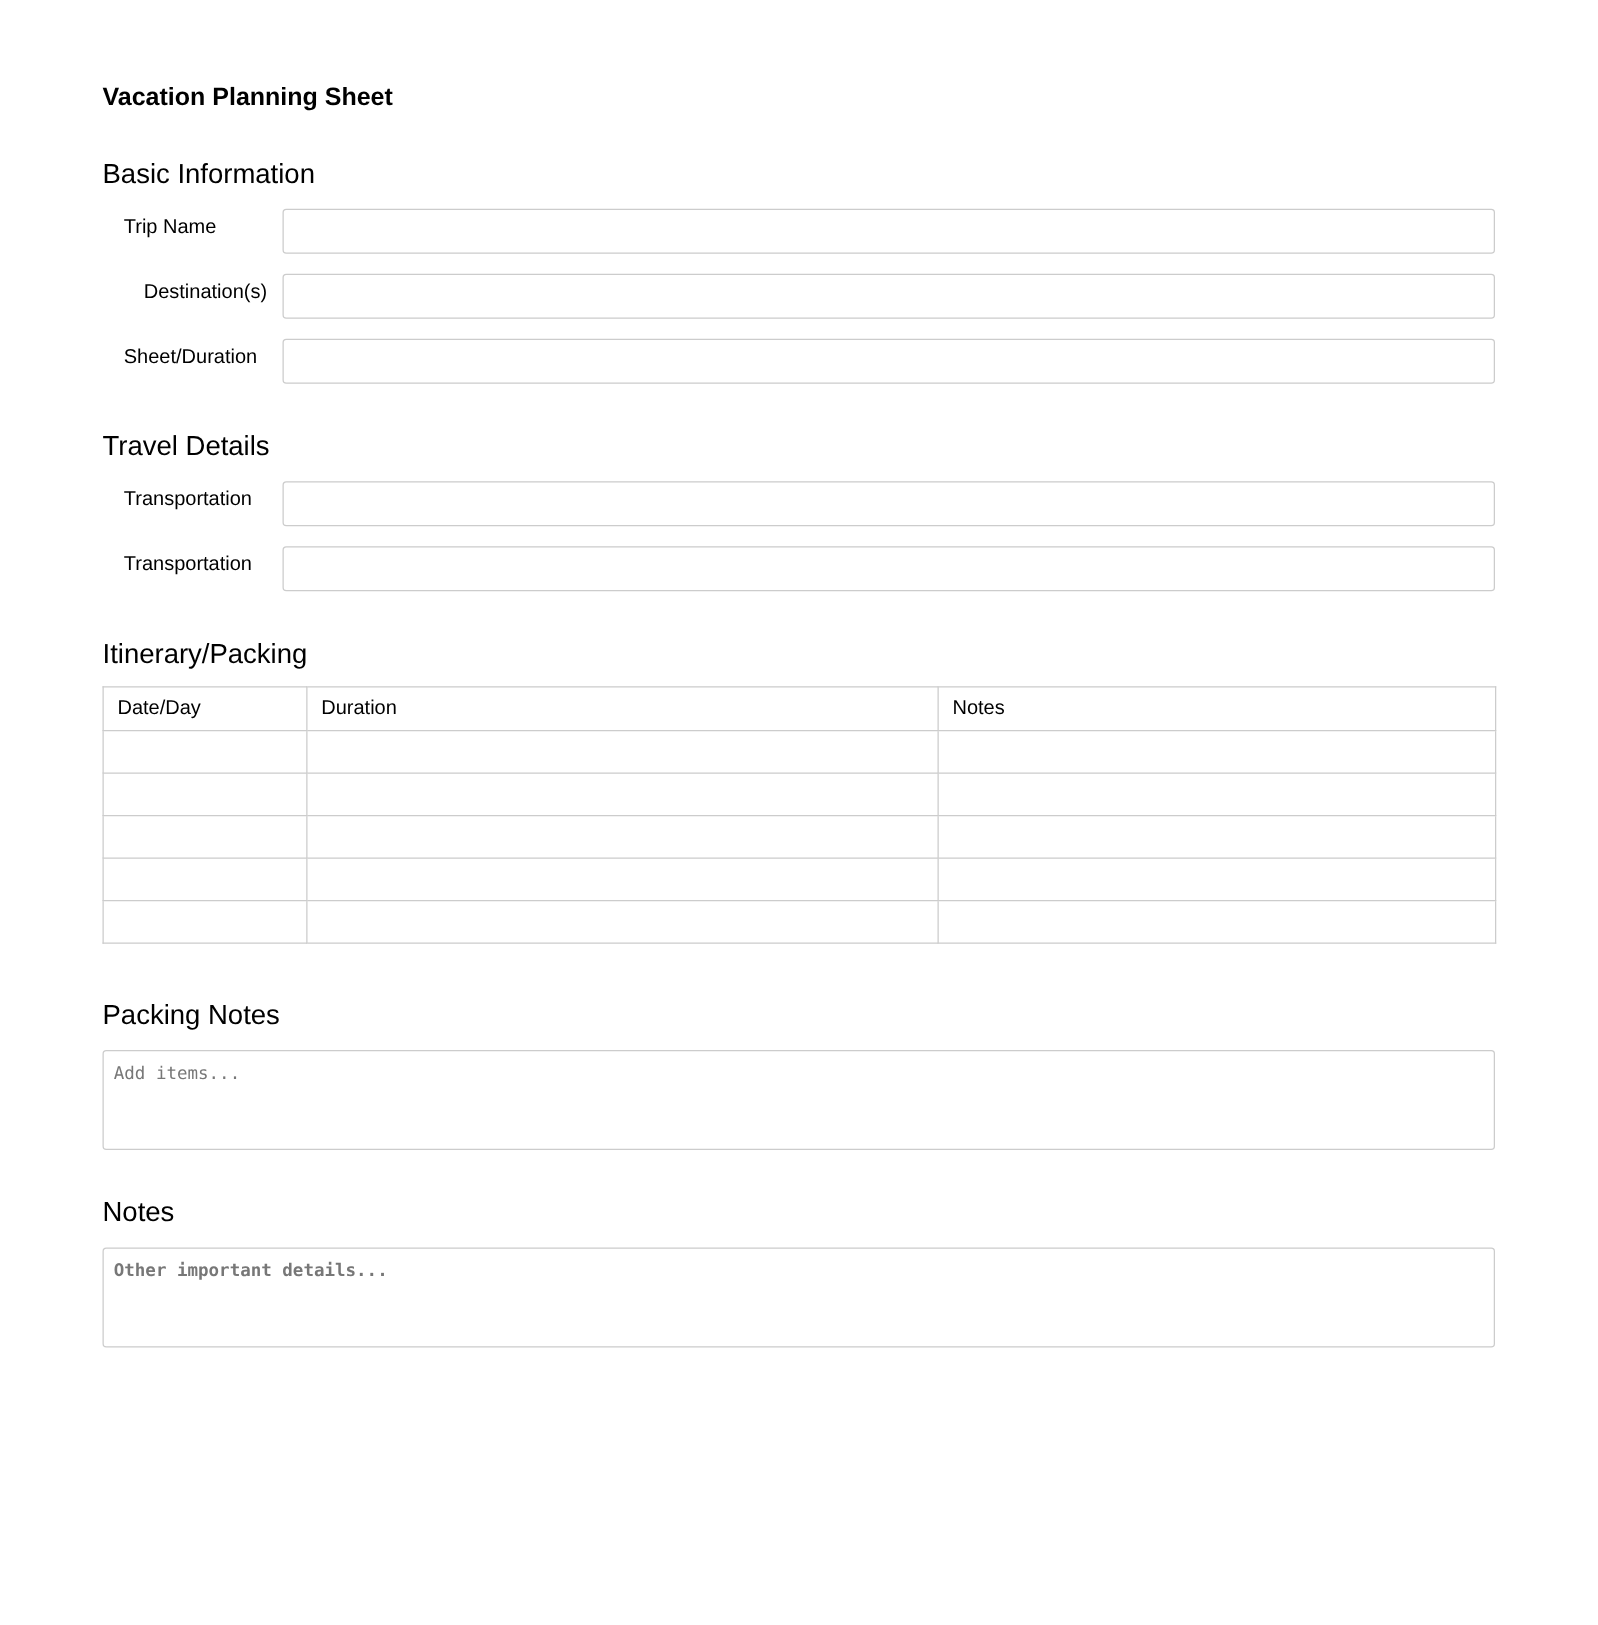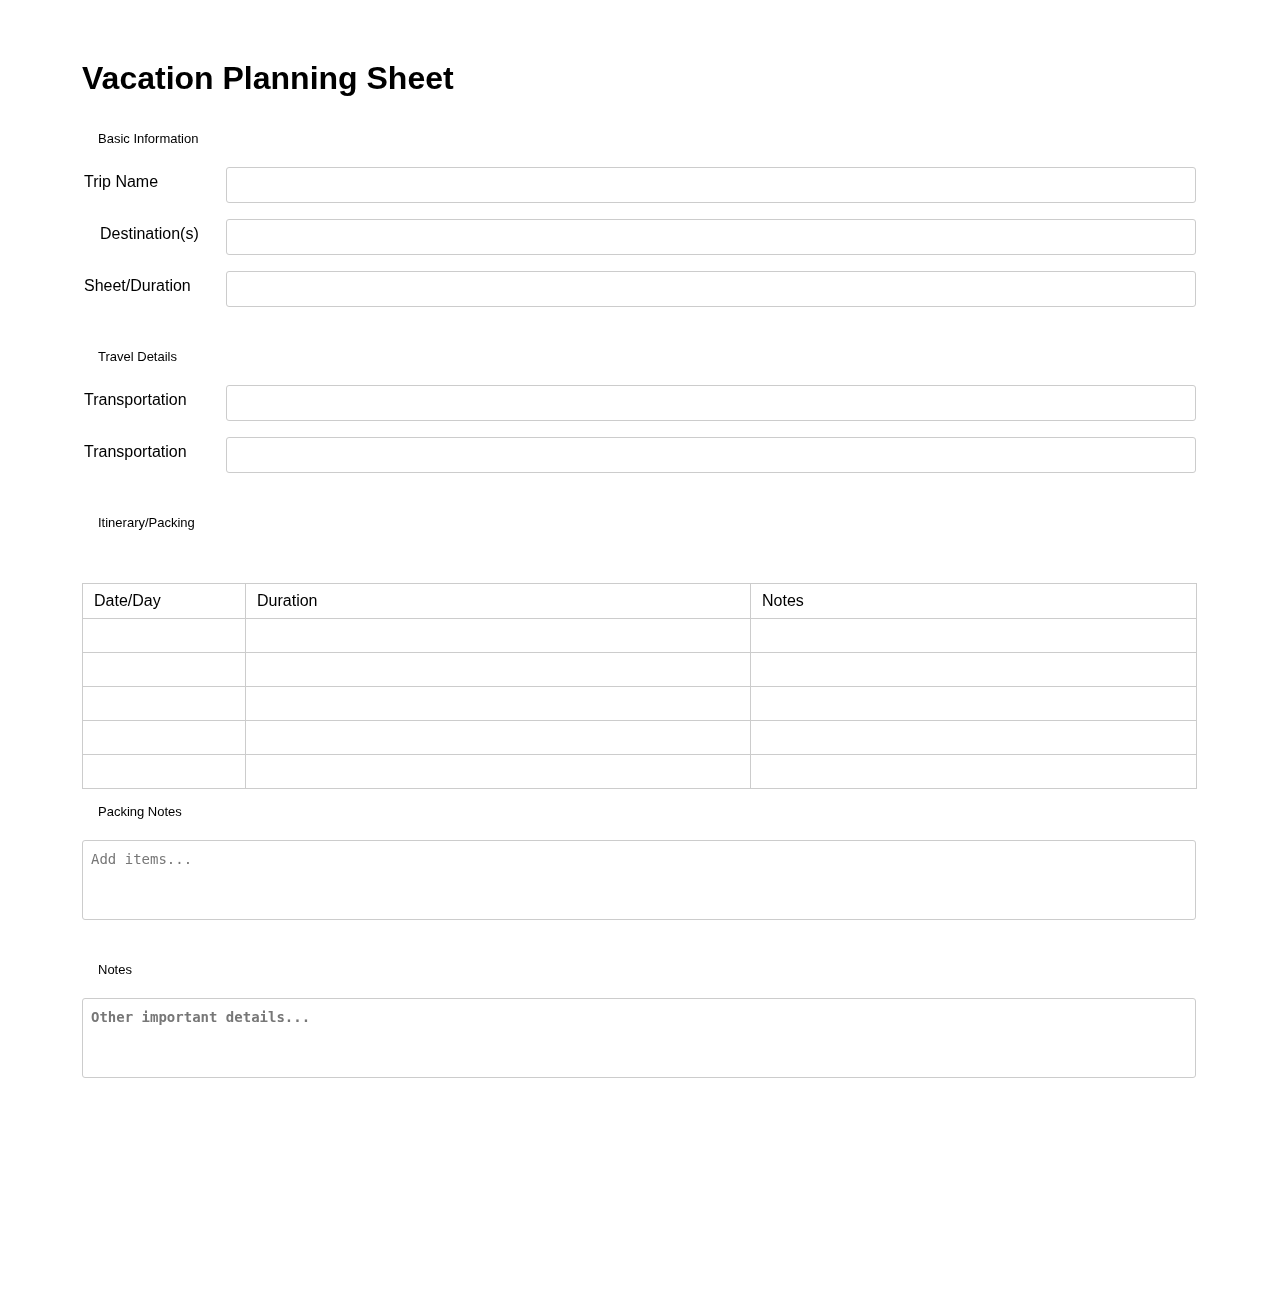--- a/index.html
+++ b/index.html
@@ -18,37 +18,37 @@
       position: absolute;
       left: 82px;
       top: 0;
       width: 1114px;
     }
     h1 {
       position: absolute;
       top: 58px;
       left: 0;
       margin: 0;
-      font-size: 32px;
+      font-size: 20px;
       font-weight: bold;
       line-height: 40px;
       white-space: nowrap;
     }
     .section-title {
       position: absolute;
-      left: 16px;
+      left: 0;
       margin: 0;
-      font-size: 13px;
+      font-size: 22px;
       font-weight: normal;
       line-height: 24px;
       white-space: nowrap;
     }
     .field-label {
       position: absolute;
-      left: 2px;
+      left: 17px;
       font-size: 16px;
       line-height: 20px;
       white-space: nowrap;
     }
     .field-input {
       position: absolute;
       left: 144px;
       width: 970px;
       height: 36px;
       box-sizing: border-box;
@@ -56,21 +56,21 @@
       border-radius: 3px;
       background: #fff;
       padding: 0 8px;
       font-family: "Liberation Sans", sans-serif;
       font-size: 15px;
       outline: none;
     }
     table.itinerary {
       position: absolute;
       left: 0;
-      top: 583px;
+      top: 549px;
       width: 1114px;
       border-collapse: collapse;
       table-layout: fixed;
     }
     table.itinerary th, table.itinerary td {
       border: 1px solid #cccccc;
       height: 34px;
       padding: 0 11px;
       text-align: left;
       font-weight: normal;

